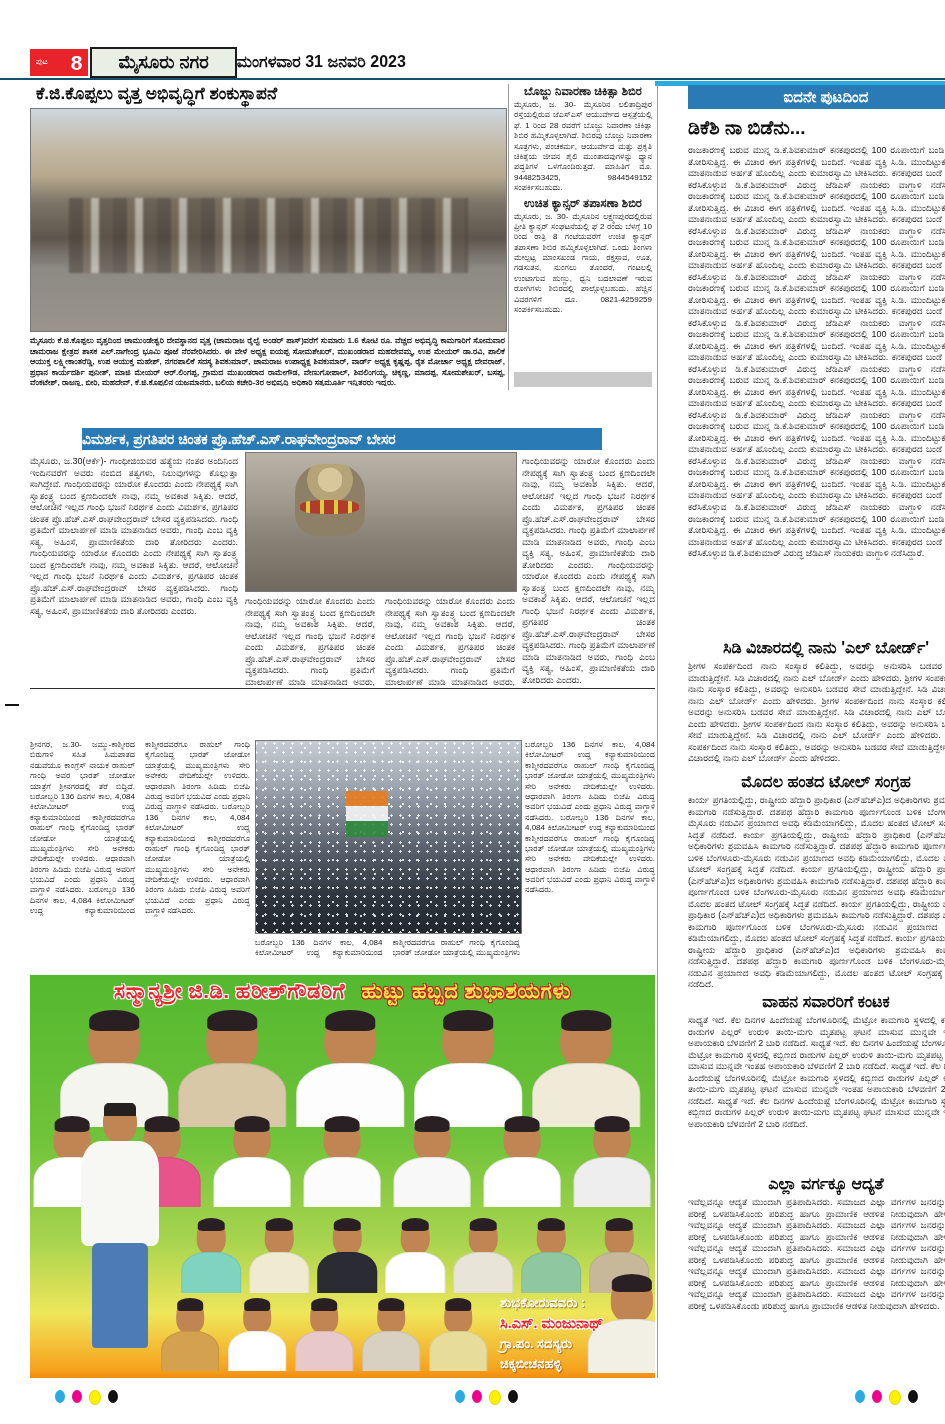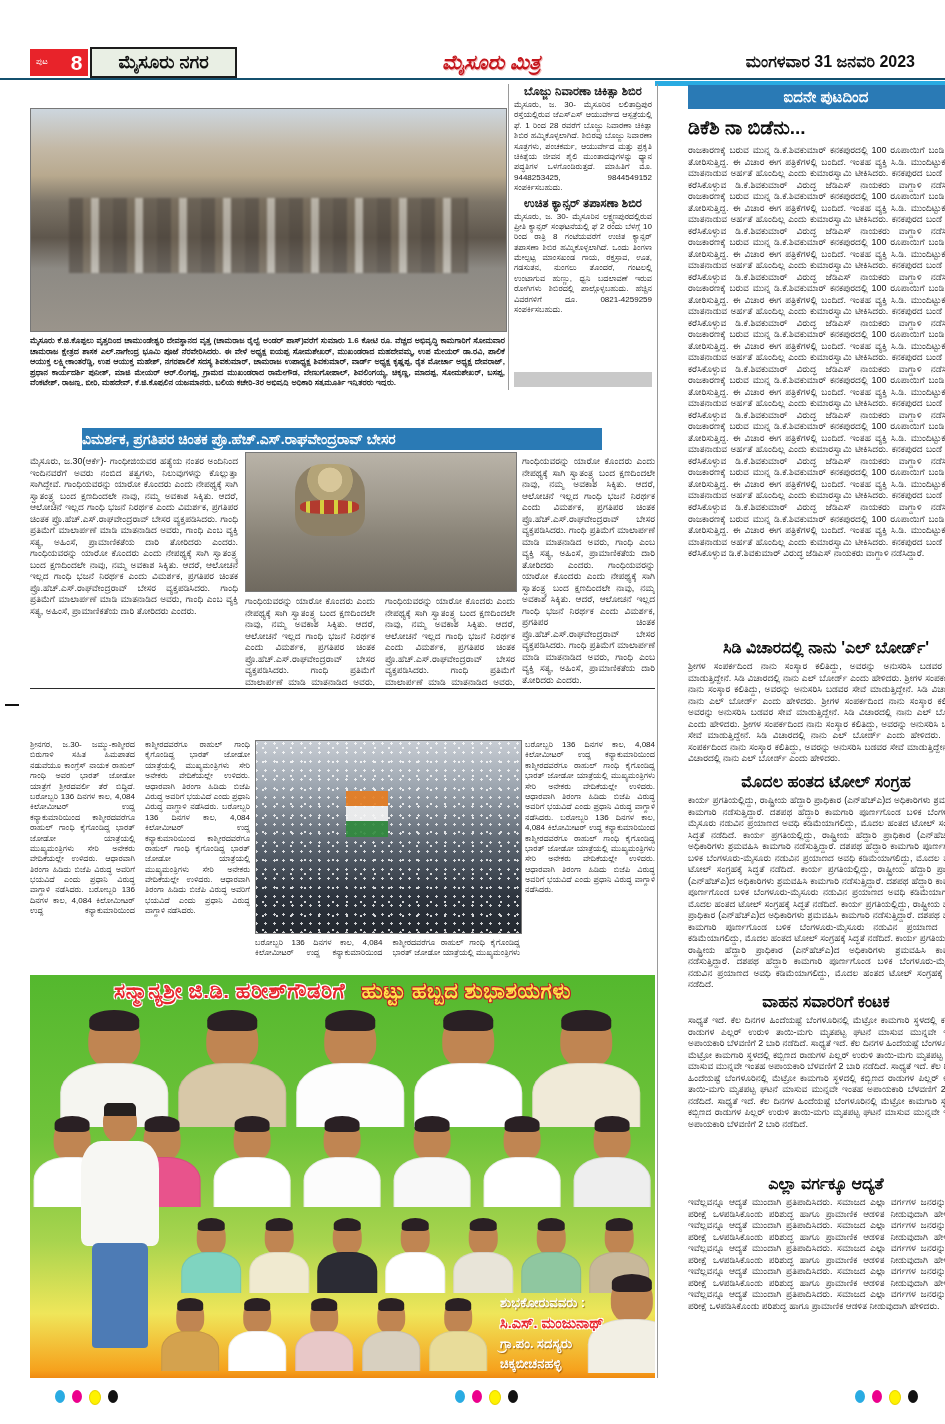--- a/index.html
+++ b/index.html
@@ -96,28 +96,26 @@
 <div id="page">
 
   <div class="abs" style="left:30px;top:48px;width:885px;height:28px;display:flex;align-items:center;">
     <div class="badge">
       <span class="sm">ಪುಟ</span>
       <span class="big">8</span>
     </div>
     <div class="sectionbox" style="margin-left:2px;">
       <span>ಮೈಸೂರು ನಗರ</span>
     </div>
-    <div style="flex:1;text-align:center;">
-      <span class="brand">ಮೈಸೂರು ಮಿತ್ರ</span>
-    </div>
     <div class="dateline">ಮಂಗಳವಾರ 31 ಜನವರಿ 2023</div>
   </div>
   <div class="abs hrule" style="left:0;top:78px;width:945px;height:2px;"></div>
   <div class="abs cyanbar" style="left:655px;top:81px;width:290px;height:5px;"></div>
 
+  <div class="abs h-small" style="left:36px;top:84px;width:470px;">ಕೆ.ಜಿ.ಕೊಪ್ಪಲು ವೃತ್ತ ಅಭಿವೃದ್ಧಿಗೆ ಶಂಕುಸ್ಥಾಪನೆ</div>
   <div class="abs photo ph-crowd" style="left:30px;top:108px;width:475px;height:222px;">
     <div class="inner"></div>
   </div>
   <div class="abs cap just" style="left:30px;top:336px;width:475px;height:50px;">ಮೈಸೂರು ಕೆ.ಜಿ.ಕೊಪ್ಪಲು ವೃತ್ತದಿಂದ ಚಾಮುಂಡೇಶ್ವರಿ ದೇವಸ್ಥಾನದ ವೃತ್ತ (ಚಾಮರಾಜ ರೈಲ್ವೆ ಅಂಡರ್ ಪಾಸ್)ವರೆಗೆ ಸುಮಾರು 1.6 ಕೋಟಿ ರೂ. ವೆಚ್ಚದ ಅಭಿವೃದ್ಧಿ ಕಾಮಗಾರಿಗೆ ಸೋಮವಾರ ಚಾಮರಾಜ ಕ್ಷೇತ್ರದ ಶಾಸಕ ಎಲ್.ನಾಗೇಂದ್ರ ಭೂಮಿ ಪೂಜೆ ನೆರವೇರಿಸಿದರು. ಈ ವೇಳೆ ಅಧ್ಯಕ್ಷ ಐಯಪ್ಪ ಸೋಮಶೇಖರ್, ಮುಖಂಡರಾದ ಮಹದೇವಮ್ಮ, ಉಪ ಮೇಯರ್ ಡಾ.ರವಿ, ಪಾಲಿಕೆ ಆಯುಕ್ತ ಲಕ್ಷ್ಮೀಕಾಂತರೆಡ್ಡಿ, ಉಪ ಆಯುಕ್ತ ಮಹೇಶ್, ನಗರಪಾಲಿಕೆ ಸದಸ್ಯ ಶಿವಕುಮಾರ್, ಚಾಮರಾಜ ಉಪಾಧ್ಯಕ್ಷ ಶಿವಕುಮಾರ್, ವಾರ್ಡ್ ಅಧ್ಯಕ್ಷ ಕೃಷ್ಣಪ್ಪ, ರೈತ ಮೋರ್ಚಾ ಅಧ್ಯಕ್ಷ ದೇವರಾಜ್, ಪ್ರಧಾನ ಕಾರ್ಯದರ್ಶಿ ಪುನೀತ್, ಮಾಜಿ ಮೇಯರ್ ಆರ್.ಲಿಂಗಪ್ಪ, ಗ್ರಾಮದ ಮುಖಂಡರಾದ ರಾಮೇಗೌಡ, ವೇಣುಗೋಪಾಲ್, ಶಿವಲಿಂಗಯ್ಯ, ಚಿಕ್ಕಣ್ಣ, ಮಾದಪ್ಪ, ಸೋಮಶೇಖರ್, ಬಸಪ್ಪ, ವೆಂಕಟೇಶ್, ರಾಜಣ್ಣ, ಬೀರಿ, ಮಹದೇವ್, ಕೆ.ಜಿ.ಕೊಪ್ಪಲಿನ ಯಜಮಾನರು, ಬಲಿಯ ಕಚೇರಿ-3ರ ಅಭಿವೃದ್ಧಿ ಅಧಿಕಾರಿ ಸತ್ಯಮೂರ್ತಿ ಇನ್ನಿತರರು ಇದ್ದರು.</div>
 
   <div class="abs vrule" style="left:508px;top:84px;height:306px;"></div>
   <div class="abs" style="left:514px;top:82px;width:138px;height:308px;overflow:hidden;">
     <div class="mini-h">ಬೊಜ್ಜು ನಿವಾರಣಾ ಚಿಕಿತ್ಸಾ ಶಿಬಿರ</div>
     <div class="body8 just">ಮೈಸೂರು, ಜ. 30- ಮೈಸೂರಿನ ಲಲಿತಾದ್ರಿಪುರ ರಸ್ತೆಯಲ್ಲಿರುವ ಜೆಎಸ್‌ಎಸ್ ಆಯುರ್ವೇದ ಆಸ್ಪತ್ರೆಯಲ್ಲಿ ಫೆ. 1 ರಿಂದ 28 ರವರೆಗೆ ಬೊಜ್ಜು ನಿವಾರಣಾ ಚಿಕಿತ್ಸಾ ಶಿಬಿರ ಹಮ್ಮಿಕೊಳ್ಳಲಾಗಿದೆ. ಶಿಬಿರವು ಬೊಜ್ಜು ನಿವಾರಣಾ ಸೂತ್ರಗಳು, ಪಂಚಕರ್ಮ, ಆಯುರ್ವೇದ ಮತ್ತು ಪ್ರಕೃತಿ ಚಿಕಿತ್ಸೆಯ ಜೀವನ ಶೈಲಿ ಮುಂತಾದವುಗಳನ್ನು ಧ್ಯಾನ ಪದ್ಧತಿಗಳ ಒಳಗೊಂಡಿರುತ್ತದೆ. ಮಾಹಿತಿಗೆ ಮೊ. 9448253425, 9844549152 ಸಂಪರ್ಕಿಸಬಹುದು.</div>
     <div class="mini-h">ಉಚಿತ ಕ್ಯಾನ್ಸರ್ ತಪಾಸಣಾ ಶಿಬಿರ</div>
@@ -138,21 +136,21 @@
   </div>
   <div class="abs body9 just" style="left:245px;top:596px;width:130px;height:90px;"> ಗಾಂಧಿಯವರನ್ನು ಯಾರೋ ಕೊಂದರು ಎಂದು ನೇಪಥ್ಯಕ್ಕೆ ಸಾಗಿ ಸ್ವಾತಂತ್ರ್ಯ ಬಂದ ಕ್ಷಣದಿಂದಲೇ ನಾವು, ನಮ್ಮ ಅವಕಾಶ ಸಿಕ್ಕಿತು. ಆದರೆ, ಆಲೋಚನೆ ಇಲ್ಲದ ಗಾಂಧಿ ಭಜನೆ ನಿರರ್ಥಕ ಎಂದು ವಿಮರ್ಶಕ, ಪ್ರಗತಿಪರ ಚಿಂತಕ ಪ್ರೊ.ಹೆಚ್.ಎಸ್.ರಾಘವೇಂದ್ರರಾವ್ ಬೇಸರ ವ್ಯಕ್ತಪಡಿಸಿದರು. ಗಾಂಧಿ ಪ್ರತಿಮೆಗೆ ಮಾಲಾರ್ಪಣೆ ಮಾಡಿ ಮಾತನಾಡಿದ ಅವರು, ಗಾಂಧಿ ಎಂಬ ವ್ಯಕ್ತಿ ಸತ್ಯ, ಅಹಿಂಸೆ, ಪ್ರಾಮಾಣಿಕತೆಯ ದಾರಿ ತೋರಿದರು ಎಂದರು.</div>
   <div class="abs body9 just" style="left:385px;top:596px;width:130px;height:90px;"> ಗಾಂಧಿಯವರನ್ನು ಯಾರೋ ಕೊಂದರು ಎಂದು ನೇಪಥ್ಯಕ್ಕೆ ಸಾಗಿ ಸ್ವಾತಂತ್ರ್ಯ ಬಂದ ಕ್ಷಣದಿಂದಲೇ ನಾವು, ನಮ್ಮ ಅವಕಾಶ ಸಿಕ್ಕಿತು. ಆದರೆ, ಆಲೋಚನೆ ಇಲ್ಲದ ಗಾಂಧಿ ಭಜನೆ ನಿರರ್ಥಕ ಎಂದು ವಿಮರ್ಶಕ, ಪ್ರಗತಿಪರ ಚಿಂತಕ ಪ್ರೊ.ಹೆಚ್.ಎಸ್.ರಾಘವೇಂದ್ರರಾವ್ ಬೇಸರ ವ್ಯಕ್ತಪಡಿಸಿದರು. ಗಾಂಧಿ ಪ್ರತಿಮೆಗೆ ಮಾಲಾರ್ಪಣೆ ಮಾಡಿ ಮಾತನಾಡಿದ ಅವರು, ಗಾಂಧಿ ಎಂಬ ವ್ಯಕ್ತಿ ಸತ್ಯ, ಅಹಿಂಸೆ, ಪ್ರಾಮಾಣಿಕತೆಯ ದಾರಿ ತೋರಿದರು ಎಂದರು.</div>
   <div class="abs body9 just" style="left:522px;top:456px;width:133px;height:230px;"> ಗಾಂಧಿಯವರನ್ನು ಯಾರೋ ಕೊಂದರು ಎಂದು ನೇಪಥ್ಯಕ್ಕೆ ಸಾಗಿ ಸ್ವಾತಂತ್ರ್ಯ ಬಂದ ಕ್ಷಣದಿಂದಲೇ ನಾವು, ನಮ್ಮ ಅವಕಾಶ ಸಿಕ್ಕಿತು. ಆದರೆ, ಆಲೋಚನೆ ಇಲ್ಲದ ಗಾಂಧಿ ಭಜನೆ ನಿರರ್ಥಕ ಎಂದು ವಿಮರ್ಶಕ, ಪ್ರಗತಿಪರ ಚಿಂತಕ ಪ್ರೊ.ಹೆಚ್.ಎಸ್.ರಾಘವೇಂದ್ರರಾವ್ ಬೇಸರ ವ್ಯಕ್ತಪಡಿಸಿದರು. ಗಾಂಧಿ ಪ್ರತಿಮೆಗೆ ಮಾಲಾರ್ಪಣೆ ಮಾಡಿ ಮಾತನಾಡಿದ ಅವರು, ಗಾಂಧಿ ಎಂಬ ವ್ಯಕ್ತಿ ಸತ್ಯ, ಅಹಿಂಸೆ, ಪ್ರಾಮಾಣಿಕತೆಯ ದಾರಿ ತೋರಿದರು ಎಂದರು. ಗಾಂಧಿಯವರನ್ನು ಯಾರೋ ಕೊಂದರು ಎಂದು ನೇಪಥ್ಯಕ್ಕೆ ಸಾಗಿ ಸ್ವಾತಂತ್ರ್ಯ ಬಂದ ಕ್ಷಣದಿಂದಲೇ ನಾವು, ನಮ್ಮ ಅವಕಾಶ ಸಿಕ್ಕಿತು. ಆದರೆ, ಆಲೋಚನೆ ಇಲ್ಲದ ಗಾಂಧಿ ಭಜನೆ ನಿರರ್ಥಕ ಎಂದು ವಿಮರ್ಶಕ, ಪ್ರಗತಿಪರ ಚಿಂತಕ ಪ್ರೊ.ಹೆಚ್.ಎಸ್.ರಾಘವೇಂದ್ರರಾವ್ ಬೇಸರ ವ್ಯಕ್ತಪಡಿಸಿದರು. ಗಾಂಧಿ ಪ್ರತಿಮೆಗೆ ಮಾಲಾರ್ಪಣೆ ಮಾಡಿ ಮಾತನಾಡಿದ ಅವರು, ಗಾಂಧಿ ಎಂಬ ವ್ಯಕ್ತಿ ಸತ್ಯ, ಅಹಿಂಸೆ, ಪ್ರಾಮಾಣಿಕತೆಯ ದಾರಿ ತೋರಿದರು ಎಂದರು.</div>
 
   <div class="abs thinrule" style="left:30px;top:688px;width:625px;height:1px;"></div>
   <div class="abs marginmark" style="left:5px;top:704px;width:14px;height:2px;"></div>
 
 
   <div class="abs body8 just cols2" style="left:30px;top:740px;width:220px;height:228px;">
-    <span>ಶ್ರೀನಗರ, ಜ.30- ಜಮ್ಮು-ಕಾಶ್ಮೀರದ ಬಿರುಗಾಳಿ ಸಹಿತ ಹಿಮಪಾತದ ನಡುವೆಯೂ ಕಾಂಗ್ರೆಸ್ ನಾಯಕ ರಾಹುಲ್ ಗಾಂಧಿ ಅವರ ಭಾರತ್ ಜೋಡೋ ಯಾತ್ರೆಗೆ ಶ್ರೀರದವರ್ಲಿ ತೆರೆ ಬಿದ್ದಿದೆ.</span>
+    <span>ಶ್ರೀನಗರ, ಜ.30- ಜಮ್ಮು-ಕಾಶ್ಮೀರದ ಬಿರುಗಾಳಿ ಸಹಿತ ಹಿಮಪಾತದ ನಡುವೆಯೂ ಕಾಂಗ್ರೆಸ್ ನಾಯಕ ರಾಹುಲ್ ಗಾಂಧಿ ಅವರ ಭಾರತ್ ಜೋಡೋ ಯಾತ್ರೆಗೆ ಶ್ರೀನಗರದಲ್ಲಿ ತೆರೆ ಬಿದ್ದಿದೆ.</span>
     <span> ಬರೋಬ್ಬರಿ 136 ದಿನಗಳ ಕಾಲ, 4,084 ಕಿಲೋಮೀಟರ್ ಉದ್ದ ಕನ್ಯಾಕುಮಾರಿಯಿಂದ ಕಾಶ್ಮೀರದವರೆಗೂ ರಾಹುಲ್ ಗಾಂಧಿ ಕೈಗೊಂಡಿದ್ದ ಭಾರತ್ ಜೋಡೋ ಯಾತ್ರೆಯಲ್ಲಿ ಮುಖ್ಯಮಂತ್ರಿಗಳು ಸೇರಿ ಅನೇಕರು ವೇದಿಕೆಯಲ್ಲೇ ಉಳಿದರು. ಆಧಾರವಾಗಿ ತಿರಂಗಾ ಹಿಡಿದು ಬಿಜೆಪಿ ವಿರುದ್ಧ ಅವರಿಗೆ ಭಯವಿದೆ ಎಂದು ಪ್ರಧಾನಿ ವಿರುದ್ಧ ವಾಗ್ದಾಳಿ ನಡೆಸಿದರು. ಬರೋಬ್ಬರಿ 136 ದಿನಗಳ ಕಾಲ, 4,084 ಕಿಲೋಮೀಟರ್ ಉದ್ದ ಕನ್ಯಾಕುಮಾರಿಯಿಂದ ಕಾಶ್ಮೀರದವರೆಗೂ ರಾಹುಲ್ ಗಾಂಧಿ ಕೈಗೊಂಡಿದ್ದ ಭಾರತ್ ಜೋಡೋ ಯಾತ್ರೆಯಲ್ಲಿ ಮುಖ್ಯಮಂತ್ರಿಗಳು ಸೇರಿ ಅನೇಕರು ವೇದಿಕೆಯಲ್ಲೇ ಉಳಿದರು. ಆಧಾರವಾಗಿ ತಿರಂಗಾ ಹಿಡಿದು ಬಿಜೆಪಿ ವಿರುದ್ಧ ಅವರಿಗೆ ಭಯವಿದೆ ಎಂದು ಪ್ರಧಾನಿ ವಿರುದ್ಧ ವಾಗ್ದಾಳಿ ನಡೆಸಿದರು. ಬರೋಬ್ಬರಿ 136 ದಿನಗಳ ಕಾಲ, 4,084 ಕಿಲೋಮೀಟರ್ ಉದ್ದ ಕನ್ಯಾಕುಮಾರಿಯಿಂದ ಕಾಶ್ಮೀರದವರೆಗೂ ರಾಹುಲ್ ಗಾಂಧಿ ಕೈಗೊಂಡಿದ್ದ ಭಾರತ್ ಜೋಡೋ ಯಾತ್ರೆಯಲ್ಲಿ ಮುಖ್ಯಮಂತ್ರಿಗಳು ಸೇರಿ ಅನೇಕರು ವೇದಿಕೆಯಲ್ಲೇ ಉಳಿದರು. ಆಧಾರವಾಗಿ ತಿರಂಗಾ ಹಿಡಿದು ಬಿಜೆಪಿ ವಿರುದ್ಧ ಅವರಿಗೆ ಭಯವಿದೆ ಎಂದು ಪ್ರಧಾನಿ ವಿರುದ್ಧ ವಾಗ್ದಾಳಿ ನಡೆಸಿದರು.</span>
   </div>
   <div class="abs photo ph-jodo" style="left:255px;top:740px;width:265px;height:192px;">
     <div class="inner"></div>
   </div>
   <div class="abs body8 just" style="left:525px;top:740px;width:130px;height:228px;"> ಬರೋಬ್ಬರಿ 136 ದಿನಗಳ ಕಾಲ, 4,084 ಕಿಲೋಮೀಟರ್ ಉದ್ದ ಕನ್ಯಾಕುಮಾರಿಯಿಂದ ಕಾಶ್ಮೀರದವರೆಗೂ ರಾಹುಲ್ ಗಾಂಧಿ ಕೈಗೊಂಡಿದ್ದ ಭಾರತ್ ಜೋಡೋ ಯಾತ್ರೆಯಲ್ಲಿ ಮುಖ್ಯಮಂತ್ರಿಗಳು ಸೇರಿ ಅನೇಕರು ವೇದಿಕೆಯಲ್ಲೇ ಉಳಿದರು. ಆಧಾರವಾಗಿ ತಿರಂಗಾ ಹಿಡಿದು ಬಿಜೆಪಿ ವಿರುದ್ಧ ಅವರಿಗೆ ಭಯವಿದೆ ಎಂದು ಪ್ರಧಾನಿ ವಿರುದ್ಧ ವಾಗ್ದಾಳಿ ನಡೆಸಿದರು. ಬರೋಬ್ಬರಿ 136 ದಿನಗಳ ಕಾಲ, 4,084 ಕಿಲೋಮೀಟರ್ ಉದ್ದ ಕನ್ಯಾಕುಮಾರಿಯಿಂದ ಕಾಶ್ಮೀರದವರೆಗೂ ರಾಹುಲ್ ಗಾಂಧಿ ಕೈಗೊಂಡಿದ್ದ ಭಾರತ್ ಜೋಡೋ ಯಾತ್ರೆಯಲ್ಲಿ ಮುಖ್ಯಮಂತ್ರಿಗಳು ಸೇರಿ ಅನೇಕರು ವೇದಿಕೆಯಲ್ಲೇ ಉಳಿದರು. ಆಧಾರವಾಗಿ ತಿರಂಗಾ ಹಿಡಿದು ಬಿಜೆಪಿ ವಿರುದ್ಧ ಅವರಿಗೆ ಭಯವಿದೆ ಎಂದು ಪ್ರಧಾನಿ ವಿರುದ್ಧ ವಾಗ್ದಾಳಿ ನಡೆಸಿದರು.</div>
   <div class="abs body8 just cols2" style="left:255px;top:938px;width:265px;height:30px;"> ಬರೋಬ್ಬರಿ 136 ದಿನಗಳ ಕಾಲ, 4,084 ಕಿಲೋಮೀಟರ್ ಉದ್ದ ಕನ್ಯಾಕುಮಾರಿಯಿಂದ ಕಾಶ್ಮೀರದವರೆಗೂ ರಾಹುಲ್ ಗಾಂಧಿ ಕೈಗೊಂಡಿದ್ದ ಭಾರತ್ ಜೋಡೋ ಯಾತ್ರೆಯಲ್ಲಿ ಮುಖ್ಯಮಂತ್ರಿಗಳು ಸೇರಿ ಅನೇಕರು ವೇದಿಕೆಯಲ್ಲೇ ಉಳಿದರು. ಆಧಾರವಾಗಿ ತಿರಂಗಾ ಹಿಡಿದು ಬಿಜೆಪಿ ವಿರುದ್ಧ ಅವರಿಗೆ ಭಯವಿದೆ ಎಂದು ಪ್ರಧಾನಿ ವಿರುದ್ಧ ವಾಗ್ದಾಳಿ ನಡೆಸಿದರು.</div>
 
   <div class="abs adbox" style="left:30px;top:975px;width:625px;height:403px;">
     <div class="ad-title">

